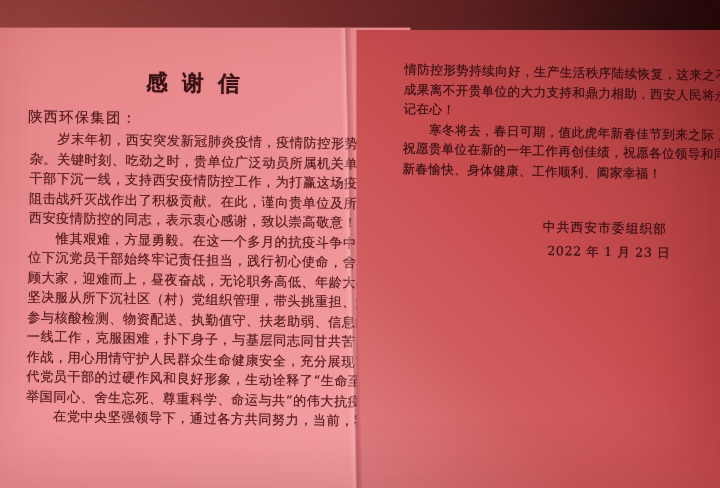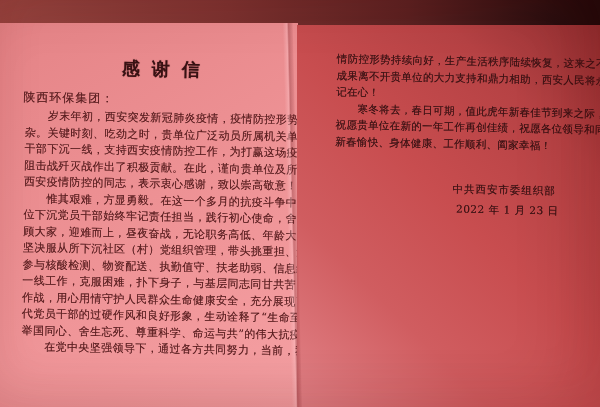--- a/index.html
+++ b/index.html
@@ -13,20 +13,21 @@
   
   .top-band{
     position:absolute;left:0;top:0;width:600px;height:32px;
     background:linear-gradient(90deg,#96443f 0%,#7c3230 38%,#5b2121 68%,#2a0e0f 92%,#1c090a 100%);
     clip-path:polygon(0 0,100% 0,100% 100%,0 72%);
   }
   
   .page-left{
     position:absolute;left:0;top:23px;width:298px;height:384px;
     background:linear-gradient(150deg,#e58487 0%,#ec8f92 40%,#f29a9d 78%,#f4a0a3 100%);
+    padding-left:44px;
   }
   
   .page-right{
     position:absolute;left:297px;top:25px;width:303px;height:382px;
     background:linear-gradient(225deg,#932f31 0%,#b64244 22%,#c84d4f 48%,#d05d60 72%,#e28388 100%);
   }
   
   .fold{
     position:absolute;left:292px;top:23px;width:10px;height:384px;
     background:linear-gradient(90deg,rgba(170,60,65,0) 0%,rgba(255,200,204,0.40) 42%,rgba(110,25,30,0.30) 58%,rgba(150,55,60,0.10) 100%);

